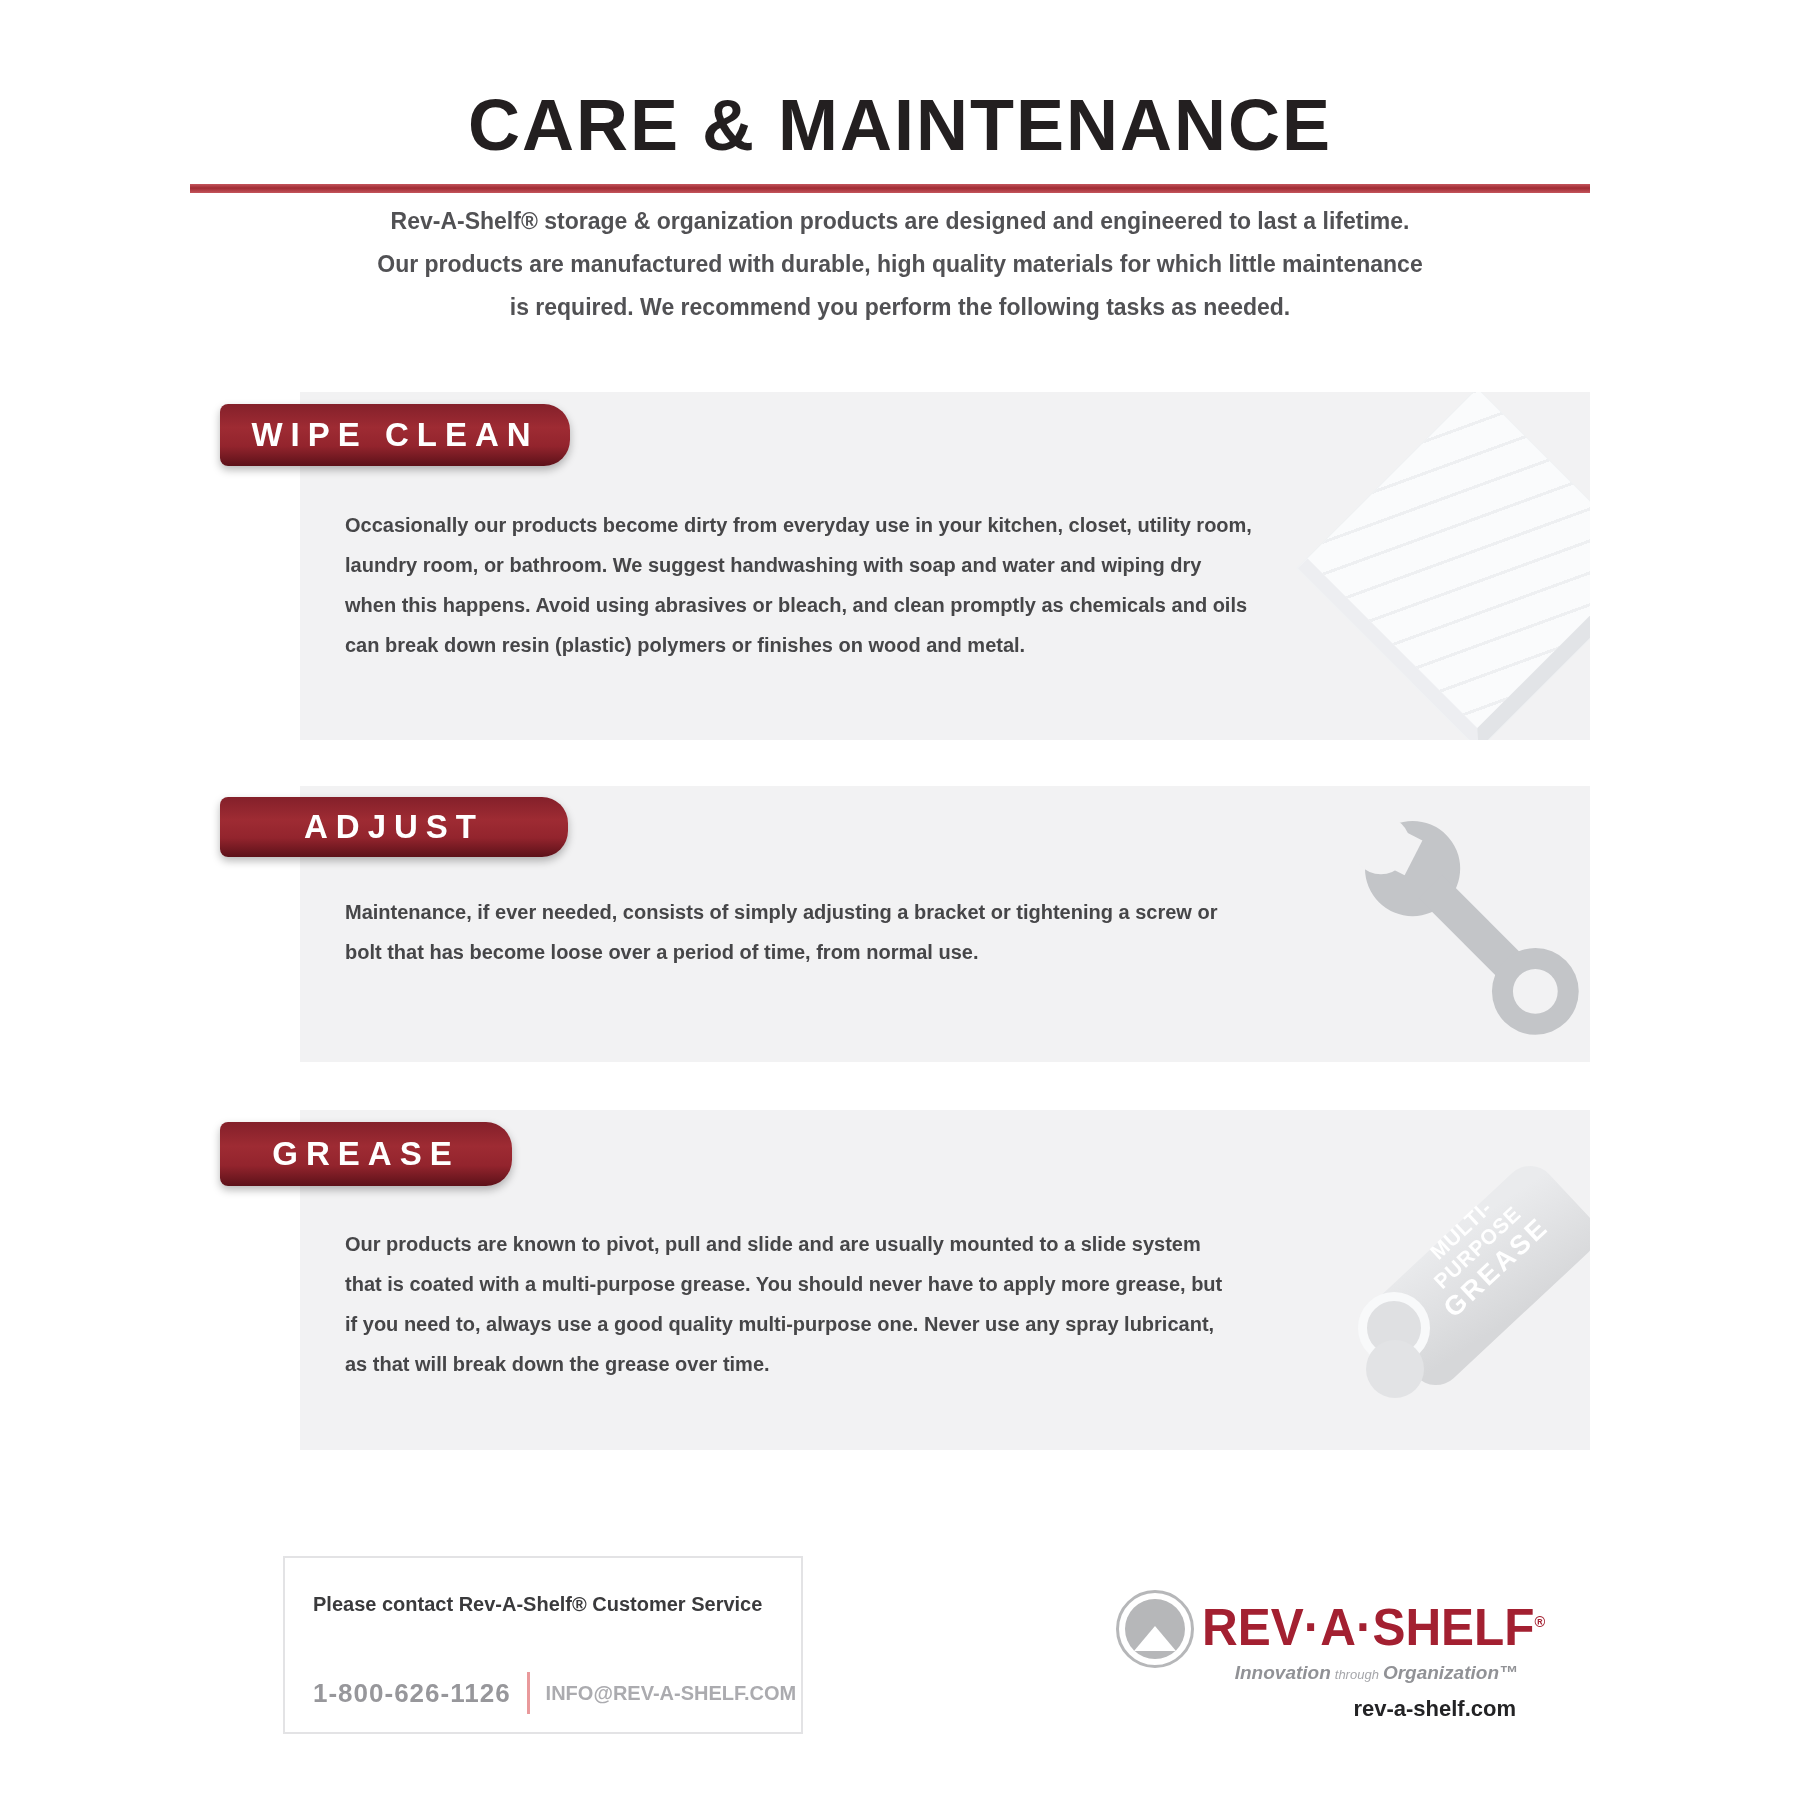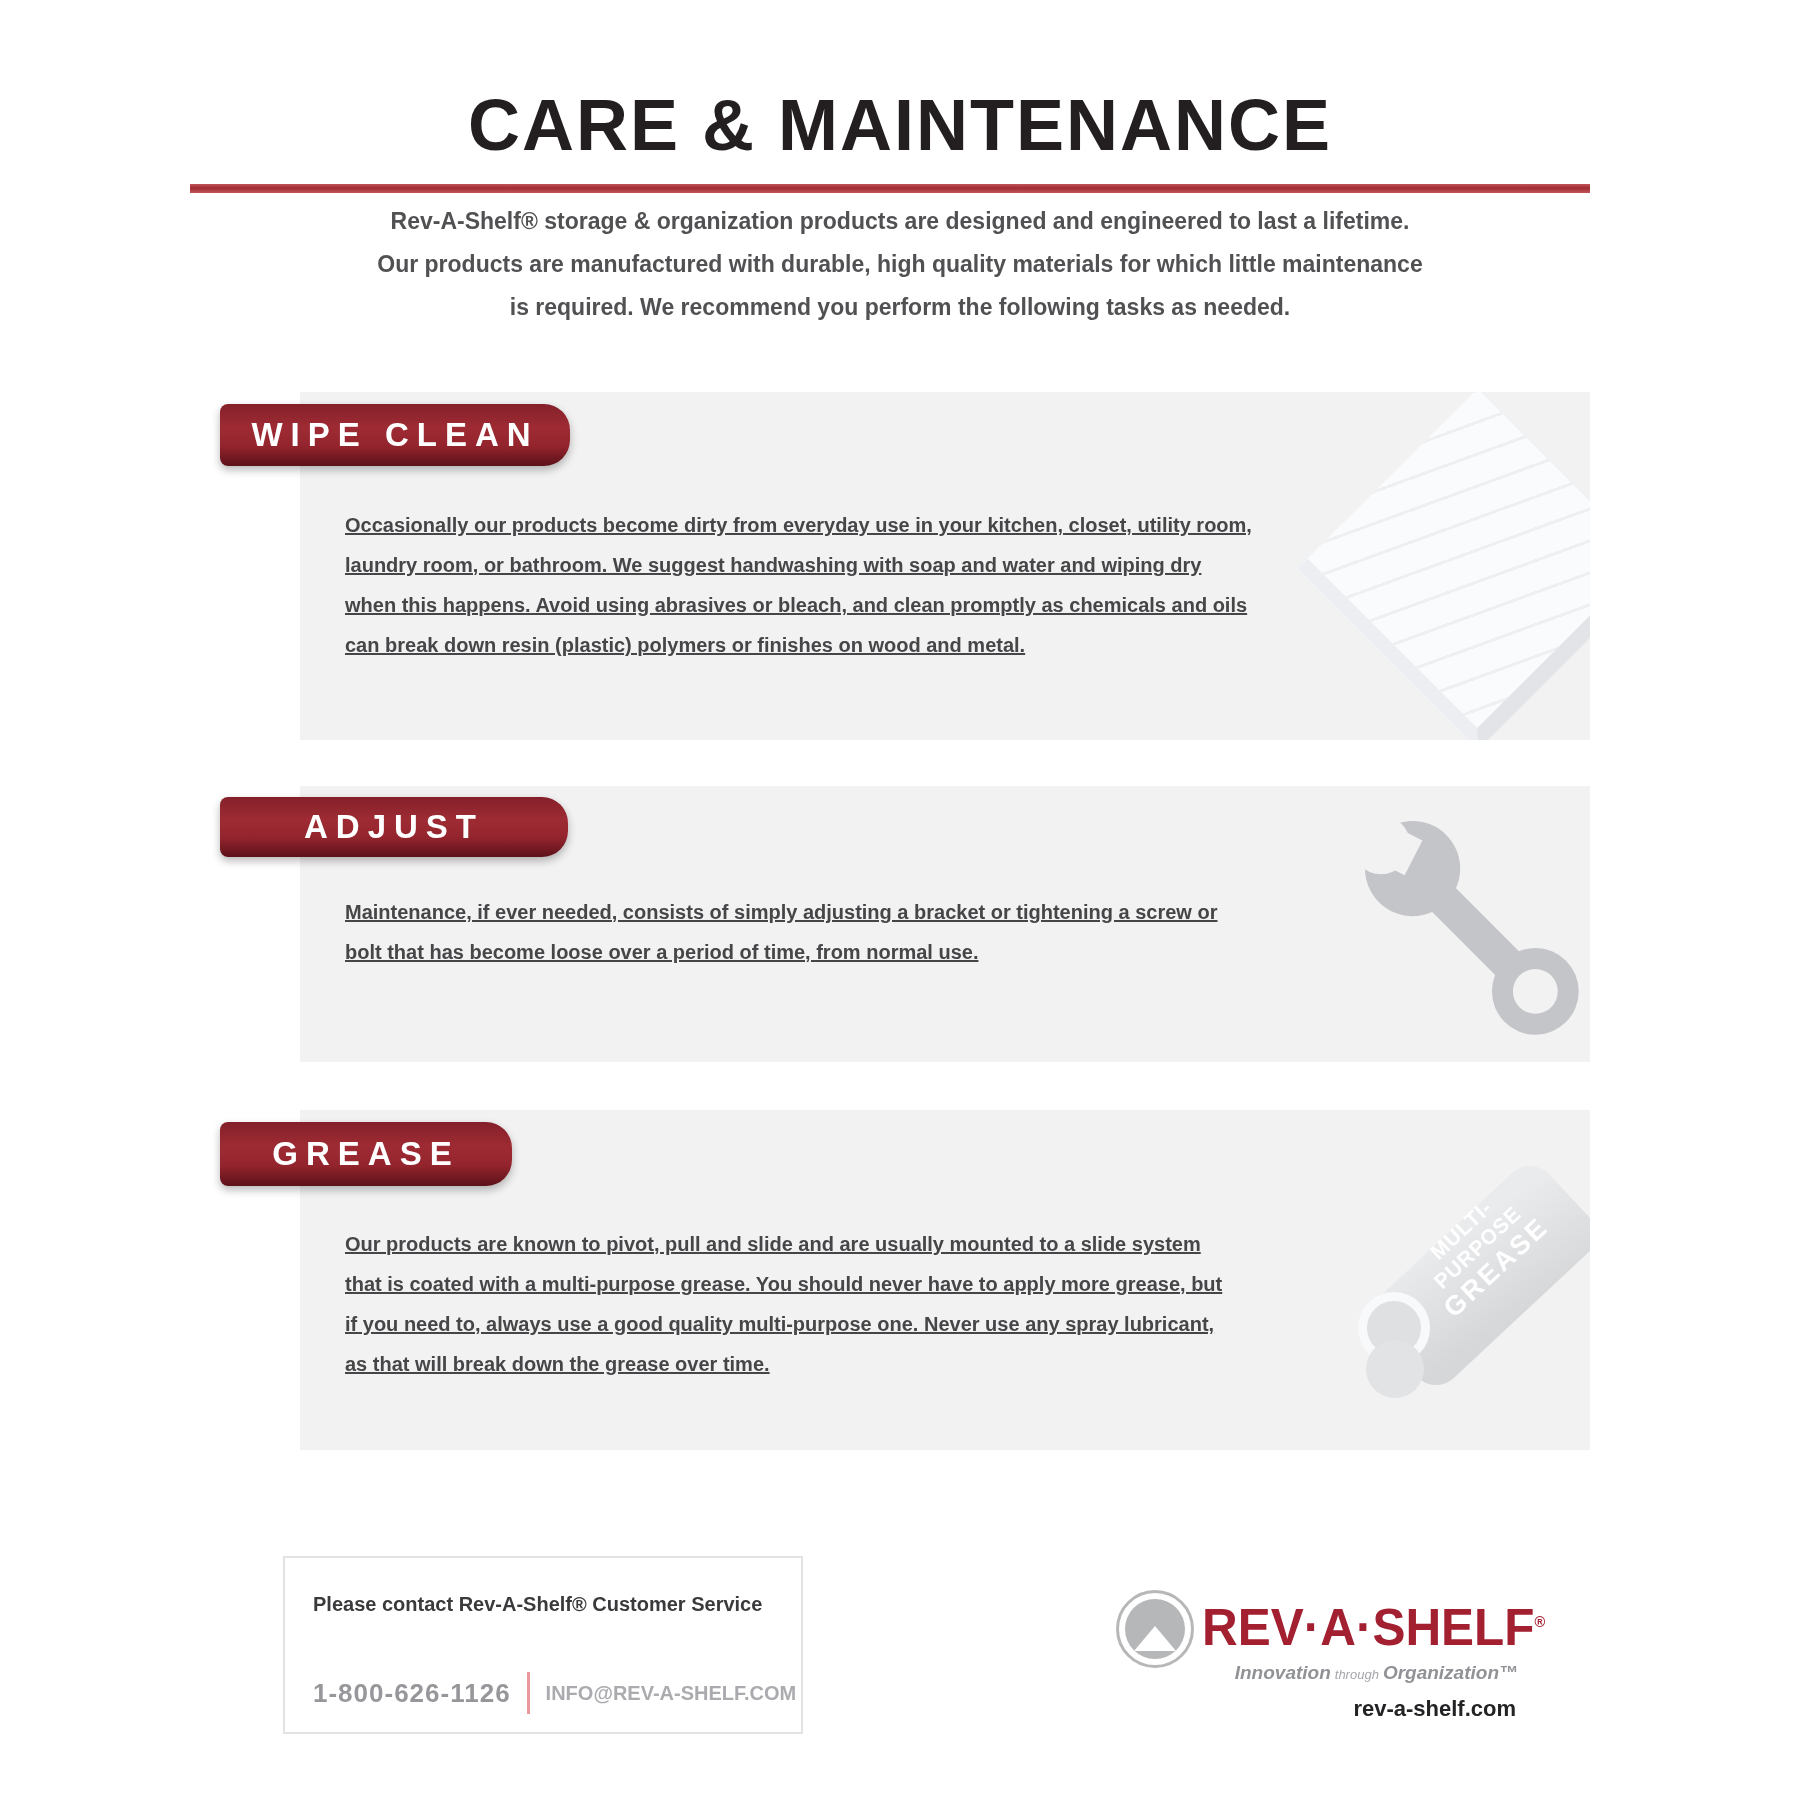--- a/index.html
+++ b/index.html
@@ -25,21 +25,21 @@
   .badge{position:absolute;left:208px;display:flex;align-items:center;justify-content:center;
          color:#fff;font-weight:700;font-size:33px;letter-spacing:8px;
          background:linear-gradient(180deg,#84202a 0%,#9e2b33 38%,#93242d 68%,#5c1119 100%);
          border-radius:8px 26px 26px 8px;box-shadow:0 4px 8px rgba(0,0,0,.28);z-index:3;margin-left:12px;}
   .b1{top:404px;width:350px;height:62px;}
   .b2{top:797px;width:348px;height:60px;}
   .b3{top:1122px;width:292px;height:64px;}
 
   
   .body-text{position:absolute;left:345px;font-size:20px;line-height:40px;
-             font-weight:700;color:#464648;z-index:2;text-decoration:underline;}
+             font-weight:700;color:#464648;z-index:2;}
   .body-text div{white-space:nowrap;}
   .t1{top:505px;}
   .t2{top:892px;}
   .t3{top:1224px;}
 
   
   .cloth{position:absolute;left:1050px;top:50px;width:240px;height:240px;
          transform:rotate(45deg);background:#fafbfc;
          background-image:repeating-linear-gradient(115deg,rgba(228,230,233,.55) 0 3px,transparent 3px 30px);
          border-right:16px solid #e2e4e7;border-bottom:14px solid #edeef1;

